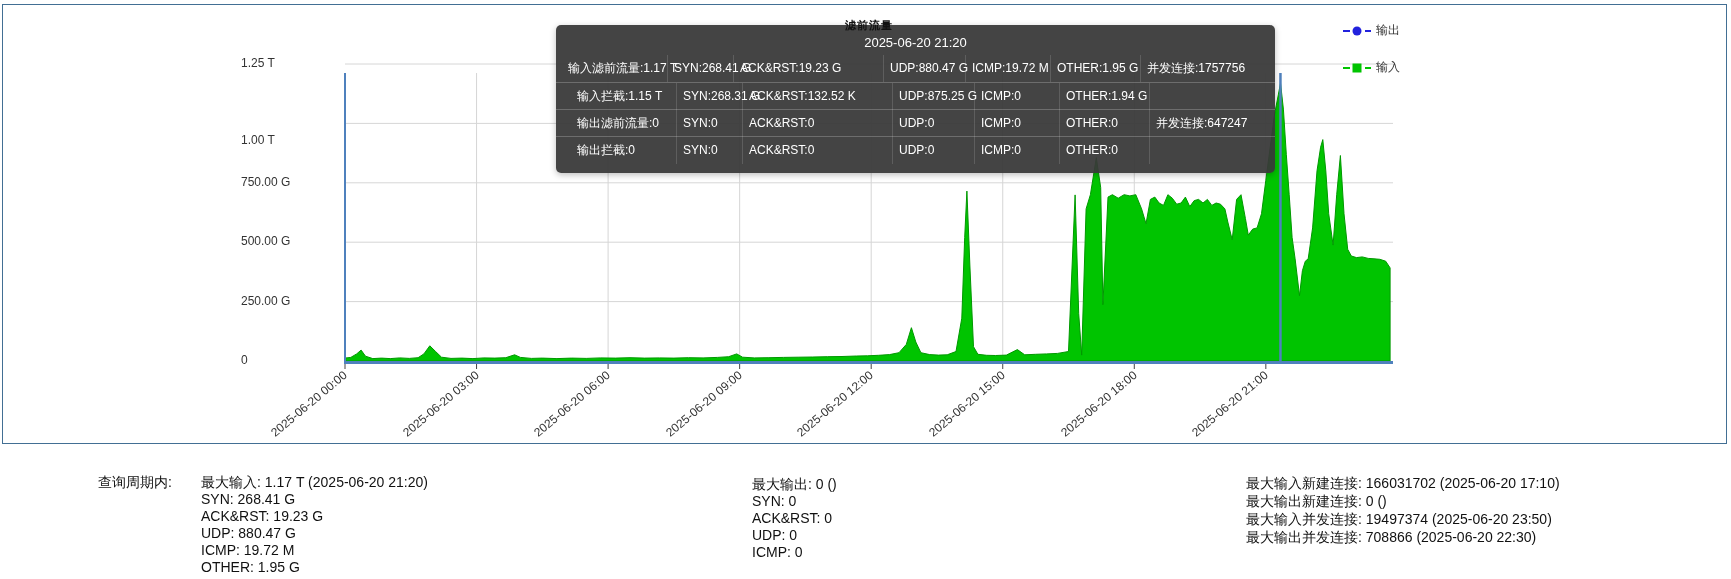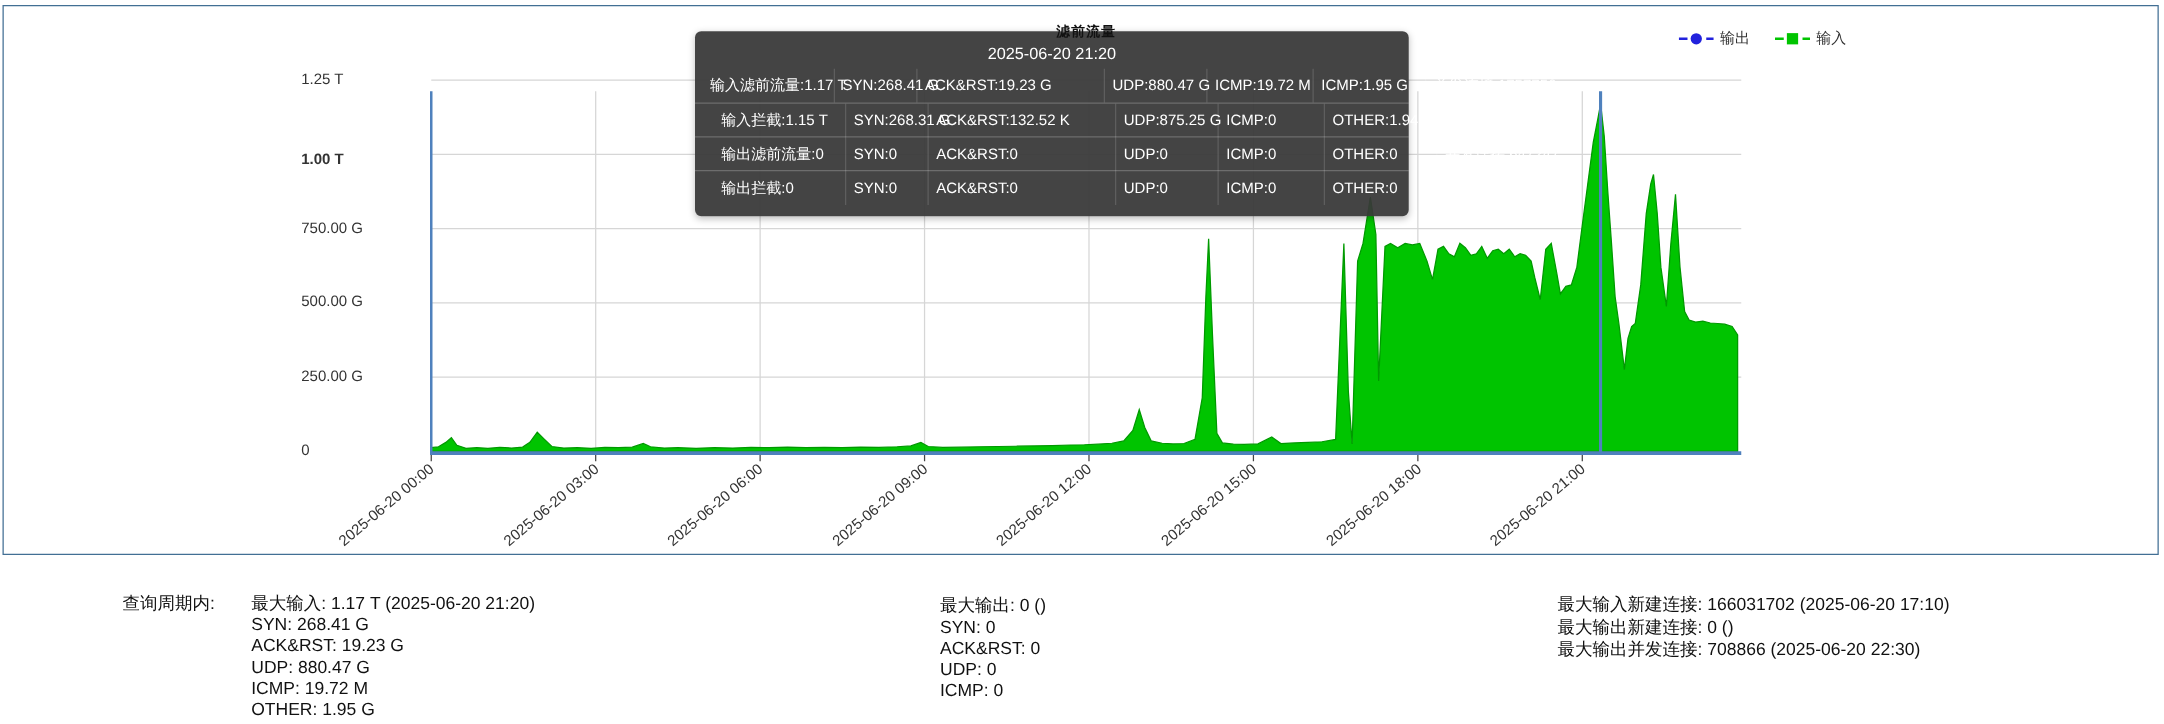--- a/index.html
+++ b/index.html
@@ -3,26 +3,26 @@
 <meta charset="utf-8">
 <style>
   * { margin:0; padding:0; box-sizing:border-box; }
   html,body { width:1731px; height:579px; background:#ffffff; overflow:hidden;
               font-family:"Liberation Sans","DejaVu Sans",sans-serif; }
   .panel { position:absolute; left:2px; top:4px; width:1725px; height:440px;
            border:1px solid #426f94; background:#ffffff; }
   #chart-svg { position:absolute; left:0; top:0; width:1731px; height:579px; z-index:5; }
   .chart-title { position:absolute; left:342px; top:13px; width:1048px; text-align:center;
                  font-size:11px; font-weight:bold; color:#111; z-index:40; letter-spacing:1px;}
-  .legend { position:absolute; left:1340px; top:17px; display:flex; gap:20px; z-index:12; }
+  .legend { position:absolute; left:1340px; top:17px; display:flex; gap:20px; z-index:12;flex-direction:column; }
   .legend-item { display:flex; align-items:center; gap:5px; font-size:12px; color:#333; cursor:pointer; }
   .ylab { position:absolute; left:238px; width:100px; font-size:12px; color:#333; z-index:6; }
   .xlab { position:absolute; top:363px; font-size:12px; color:#333; white-space:nowrap;
           transform:rotate(-40deg); transform-origin:100% 0%; z-index:6; }
-  .tooltip { position:absolute; left:553px; top:20px; width:571px; min-height:148px;
+  .tooltip { position:absolute; left:553px; top:20px; width:719px; min-height:148px;
              background:rgba(56,56,56,0.94); border-radius:5px; color:#fff; z-index:20;
              padding:6px 0 10px 0; box-shadow:0 2px 6px rgba(0,0,0,0.25); }
   .tt-date { text-align:center; font-size:13px; height:24px; line-height:24px; color:#fff; }
   .tt-row { display:grid; grid-template-columns:99px 66px 150px 82px 85px 90px 1fr;
             padding:0 12px; height:27px; line-height:27px; font-size:12px; }
   .tt-row + .tt-row { border-top:1px solid rgba(255,255,255,0.22);padding-left:21px; }
   .tt-cell { white-space:nowrap; overflow:visible; }
   .tt-cell + .tt-cell { border-left:1px solid rgba(255,255,255,0.14); padding-left:6px; }
   .summary { position:absolute; left:0; top:466px; width:1731px; height:113px; z-index:3; }
   .sum-label { position:absolute; left:98px; top:8px; font-size:14px; color:#111; }
@@ -75,21 +75,21 @@
       <div class="legend-item">
         <svg width="28" height="10">
           <line x1="0" x2="28" y1="5" y2="5" stroke="#00c400" stroke-width="2" stroke-dasharray="7 4"></line>
           <rect x="9.5" y="0.5" width="9" height="9" fill="#00c400"></rect>
         </svg>
         <span>输入</span>
       </div>
     </div>
   <div id="ylabels">
       <div class="ylab" style="top: 51px;">1.25 T</div>
-      <div class="ylab" style="top: 115px; font-weight: bold;">1.00 T</div>
+      <div class="ylab" style="top: 128px;">1.00 T</div>
       <div class="ylab" style="top: 169.8px;">750.00 G</div>
       <div class="ylab" style="top: 229.2px;">500.00 G</div>
       <div class="ylab" style="top: 288.6px;">250.00 G</div>
       <div class="ylab" style="top: 348px;">0</div>
     </div>
   <div id="xlabels">
       <div class="xlab" style="right: 1385px;">2025-06-20 00:00</div>
       <div class="xlab" style="right: 1253.45px;">2025-06-20 03:00</div>
       <div class="xlab" style="right: 1121.9px;">2025-06-20 06:00</div>
       <div class="xlab" style="right: 990.356px;">2025-06-20 09:00</div>
@@ -101,21 +101,21 @@
 
   <div class="tooltip">
     <div class="tt-date">2025-06-20 21:20</div>
     <div id="tt-rows">
         <div class="tt-row">
           <div class="tt-cell">输入滤前流量:1.17 T</div>
           <div class="tt-cell">SYN:268.41 G</div>
           <div class="tt-cell">ACK&amp;RST:19.23 G</div>
           <div class="tt-cell">UDP:880.47 G</div>
           <div class="tt-cell">ICMP:19.72 M</div>
-          <div class="tt-cell">ICMP:1.95 G</div>
+          <div class="tt-cell">OTHER:1.95 G</div>
           <div class="tt-cell">并发连接:1757756</div>
         </div>
         <div class="tt-row">
           <div class="tt-cell">输入拦截:1.15 T</div>
           <div class="tt-cell">SYN:268.31 G</div>
           <div class="tt-cell">ACK&amp;RST:132.52 K</div>
           <div class="tt-cell">UDP:875.25 G</div>
           <div class="tt-cell">ICMP:0</div>
           <div class="tt-cell">OTHER:1.94 G</div>
           <div class="tt-cell"></div>
@@ -156,15 +156,16 @@
   <div class="sum-col" id="sum-col2">
       <div class="line">最大输出: 0 ()</div>
       <div class="line">SYN: 0</div>
       <div class="line">ACK&amp;RST: 0</div>
       <div class="line">UDP: 0</div>
       <div class="line">ICMP: 0</div>
     </div>
   <div class="sum-col" id="sum-col3">
       <div class="line">最大输入新建连接: 166031702 (2025-06-20 17:10)</div>
       <div class="line">最大输出新建连接: 0 ()</div>
+      <div class="line">最大输入并发连接: 19497374 (2025-06-20 23:50)</div>
       <div class="line">最大输出并发连接: 708866 (2025-06-20 22:30)</div>
     </div>
 </div>
 
 </body></html>

